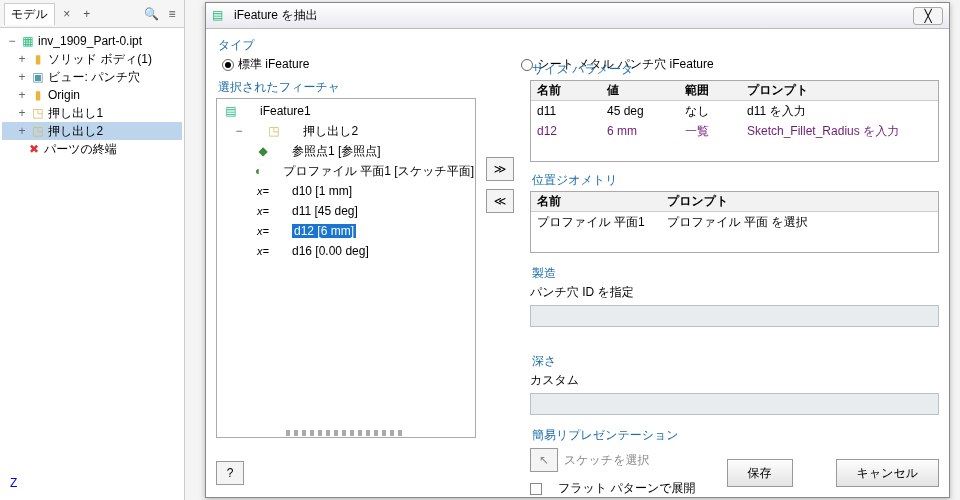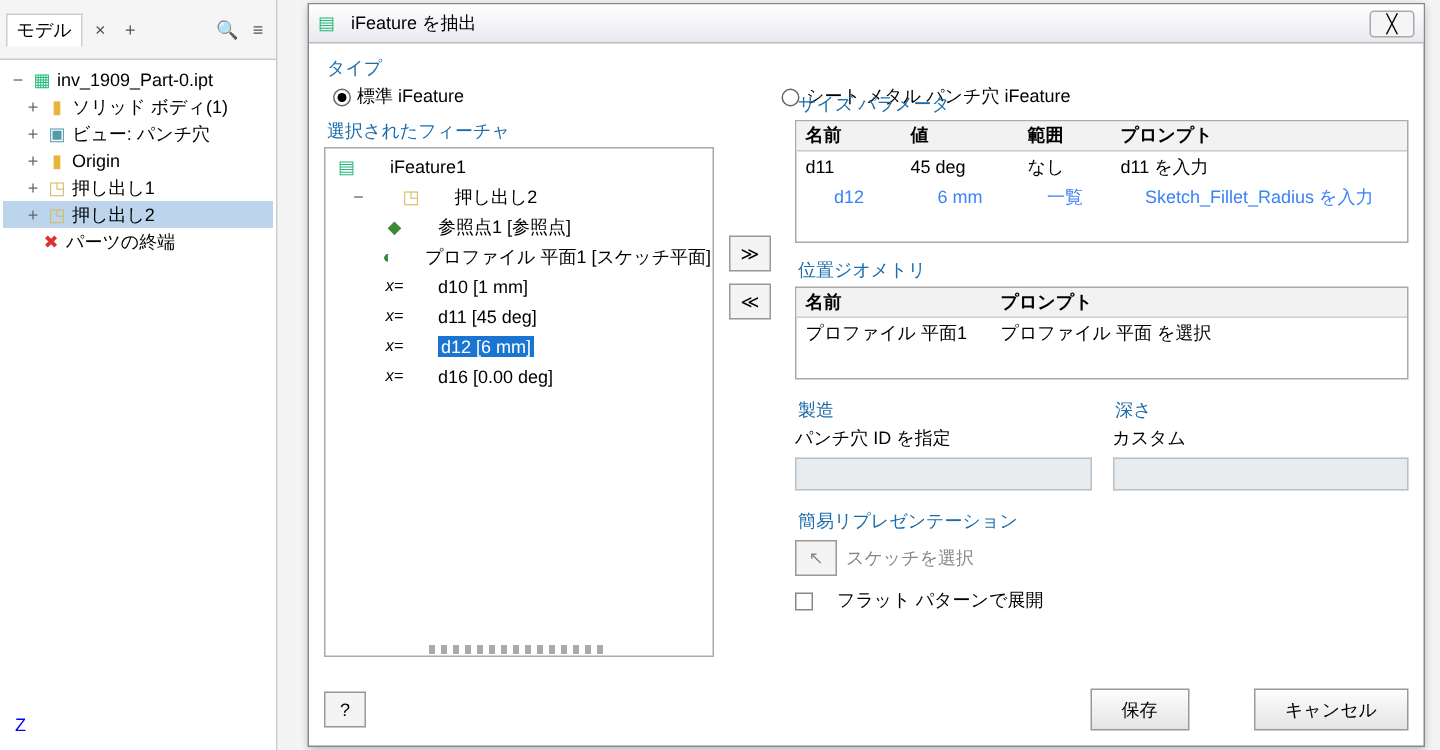--- a/index.html
+++ b/index.html
@@ -1,20 +1,20 @@
 <!DOCTYPE html>
 <html><head>
 <meta charset="utf-8">
 <style>
   * { box-sizing: border-box; margin: 0; padding: 0; font-family: "Meiryo UI", "MS PGothic", sans-serif; font-size: 12px; }
   body { background: #f4f4f4; width: 960px; height: 500px; overflow: hidden; position: relative; }
 
   
   .model-panel { position: absolute; left: 0; top: 0; width: 185px; height: 500px; background: #fff; border-right: 1px solid #ccc; }
-  .model-panel-header { display:flex; align-items:center; height: 40px; border-bottom: 1px solid #ccc; background:#f5f5f5; padding: 0 4px; gap:4px; }
+  .model-panel-header { display:flex; align-items:center; height: 28px; border-bottom: 1px solid #ccc; background:#f5f5f5; padding: 0 4px; gap:4px; }
   .model-panel-header .tab { padding: 2px 6px; background:#fff; border:1px solid #ccc; border-bottom:none; }
   .model-panel-header .right { margin-left:auto; display:flex; gap:4px; }
   .ico-btn { width:16px; height:16px; display:inline-flex; align-items:center; justify-content:center; color:#555; cursor:pointer; }
   .model-tree { padding: 4px 2px; }
   .tree-node { display:flex; align-items:center; height:18px; padding-left:4px; gap:2px; white-space:nowrap; }
   .tree-node.sel { background:#bcd5ed; }
   .exp { width:12px; text-align:center; color:#666; }
   .nic { width:16px; height:14px; display:inline-flex; align-items:center; justify-content:center; }
   .axis-lbl { position:absolute; left:10px; bottom:10px; color:#00f; }
 
@@ -40,24 +40,24 @@
   .mid-btns { position:absolute; left:280px; top:128px; display:flex; flex-direction:column; gap:8px; }
   .sq-btn { width:28px; height:24px; border:1px solid #999; background:#f4f4f4; display:flex; align-items:center; justify-content:center; }
 
   .right-col { position:absolute; left:324px; top:30px; right:10px; }
   .panel-group { margin-bottom:10px; }
   .grid { border:1px solid #aaa; background:#fff; }
   .grid-row { display:flex; height:20px; align-items:center; }
   .grid-row.hd { background:#f2f2f2; border-bottom:1px solid #ccc;font-weight:bold; }
   .grid-row > div { padding:0 6px; overflow:hidden; text-overflow:ellipsis; white-space:nowrap; }
   .c-name { width:70px; } .c-val { width:78px; } .c-range { width:62px; } .c-prompt { flex:1; }
-  .row-hi { color:#3b82f6;text-align:center; }
+  .row-hi { color:#701a75; }
   .c2-name{ width:130px; } .c2-prompt{ flex:1; }
 
-  .two-col { display:flex; gap:14px; }
+  .two-col { display:flex; gap:14px;flex-direction:column; }
   .mfg-box, .depth-box { flex:1; }
   .text-field { height:22px; border:1px solid #b8c0c8; background:#e8ecef; width:100%; }
   .flat { display:flex; align-items:center; gap:16px; margin-top:8px; }
   .chk { width:12px; height:12px; border:1px solid #888; background:#fff; }
   .btn { height:28px; padding:0 20px; border:1px solid #999; background:linear-gradient(#fdfdfd,#e4e4e4);margin-left:35px; }
   .footer { position:absolute; left:10px; right:10px; bottom:10px; display:flex; align-items:center; }
   .footer .spacer { flex:1; }
   .help { width:28px; height:24px; border:1px solid #999; background:#f4f4f4; display:flex; align-items:center; justify-content:center; }
 
   

